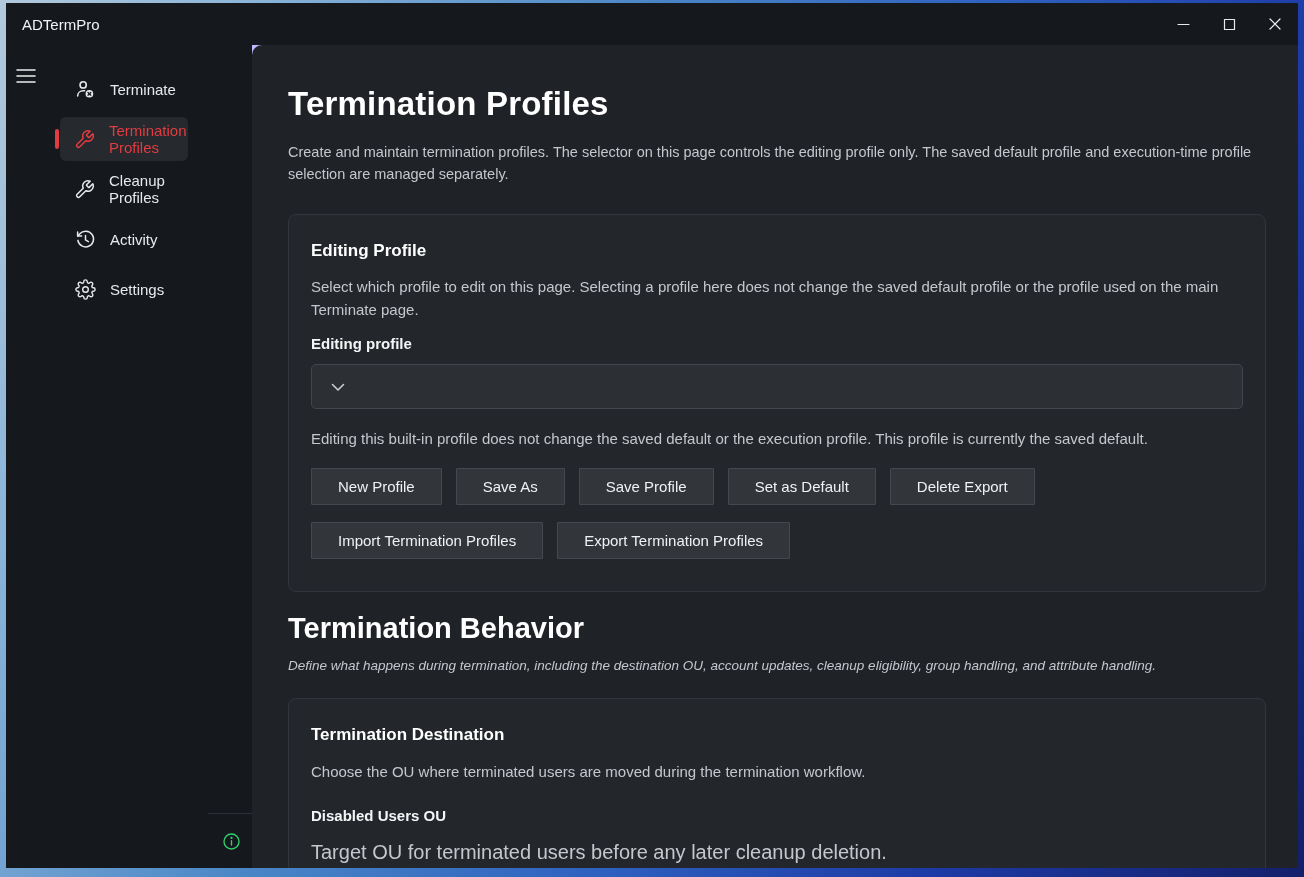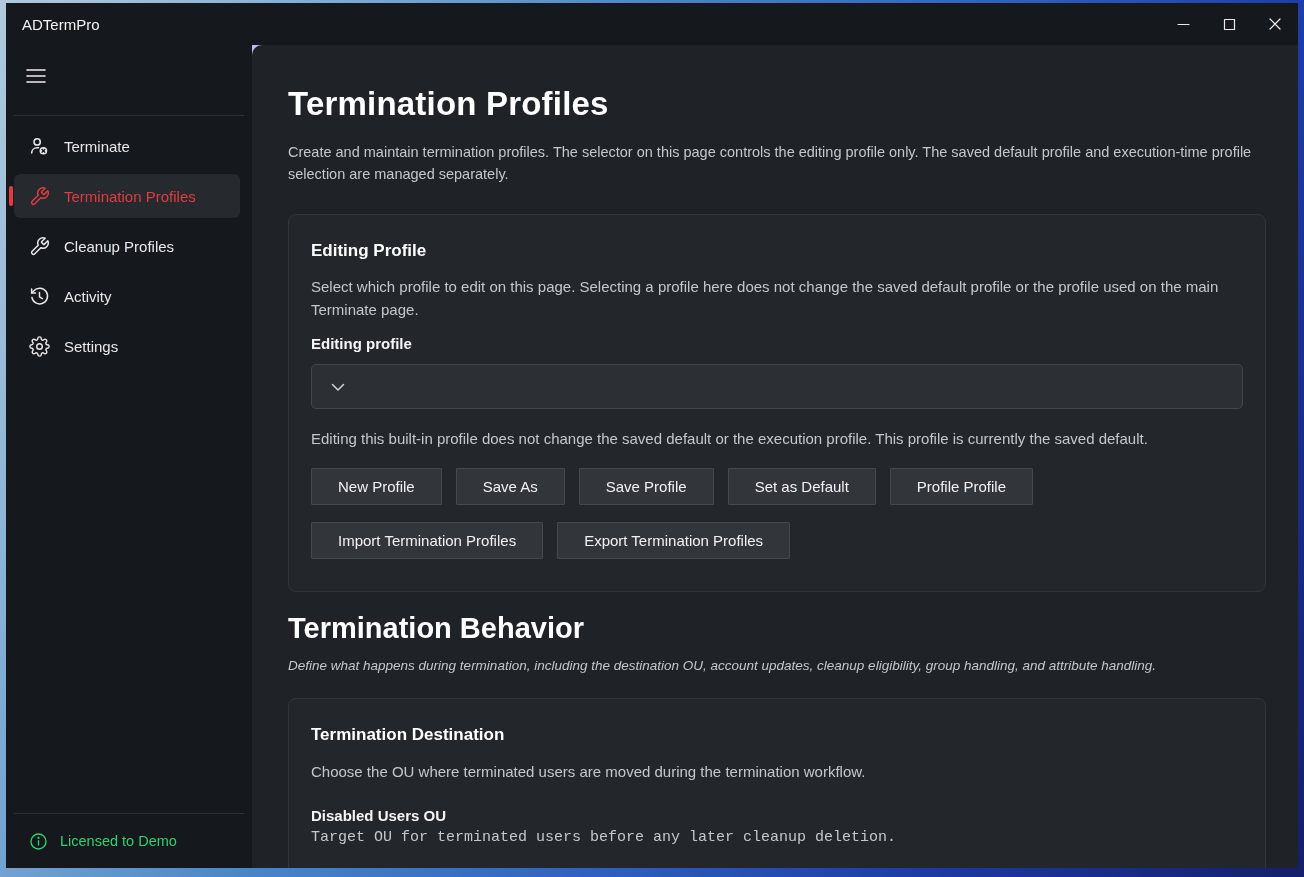--- a/index.html
+++ b/index.html
@@ -17,21 +17,21 @@
   }
   
   .titlebar { height:42px; flex:0 0 42px; display:flex; align-items:center; background:#15181c; }
   .app-title { padding-left:16px; font-size:15px; color:#f2f3f4; }
   .win-controls { margin-left:auto; display:flex; height:100%; }
   .win-btn { width:46px; height:100%; display:flex; align-items:center; justify-content:center; cursor:default; }
   .win-btn svg { display:block; }
   
   .app-body { flex:1; display:flex; overflow:hidden; }
   
-  .sidebar { width:246px; flex:0 0 246px; display:flex; flex-direction:column; background:#15181c; padding-top:14px; }
+  .sidebar { width:246px; flex:0 0 246px; display:flex; flex-direction:row; background:#15181c; padding-top:14px; }
   .hamburger { width:40px; height:34px; margin:2px 0 20px 10px; display:flex; align-items:center; justify-content:center; border-radius:5px; }
   .sidebar-sep { border:none; border-top:1px solid #2c3036; margin:0 8px; }
   .nav { list-style:none; padding:8px 12px 0 8px; }
   .nav-item {
     position:relative; display:flex; align-items:center;
     height:44px; margin-bottom:6px; padding-left:14px;
     border-radius:6px; color:#e7e9eb; font-size:15px; cursor:default;
   }
   .nav-item .nav-icon { width:22px; height:22px; margin-right:14px; display:flex; align-items:center; justify-content:center; }
   .nav-item.active { background:#26292e; color:#e13c41; }
@@ -67,21 +67,21 @@
   .btn {
     background:#32363b; border:1px solid #45494f; border-radius:1px;
     color:#f0f1f3; font-size:15px; font-family:inherit;
     padding:9px 26px; cursor:default; white-space:nowrap;
   }
   .section-title { margin-top:20px; font-size:29px; font-weight:700; color:#ffffff; }
   .section-subtitle { margin-top:11px; font-size:13.5px; line-height:1.5; color:#c4c8cd;font-style:italic; }
   .card.second { margin-top:22px; }
   .card.second .card-desc { margin-top:15px; }
   .card.second .field-label { margin-top:24px; }
-  .field-desc { margin-top:3px; font-size:15px; line-height:1.5; color:#c4c8cd;font-family:Liberation Mono, monospace; }
+  .field-desc { margin-top:13px; font-size:20px; line-height:1.5; color:#c4c8cd; }
   svg { stroke-linecap:round; stroke-linejoin:round; }
 </style>
 </head>
 <body>
 
 <div class="window">
 
   <div class="titlebar">
     <span class="app-title">ADTermPro</span>
     <div class="win-controls">
@@ -209,21 +209,21 @@
           </span>
         </div>
 
         <p class="note">Editing this built-in profile does not change the saved default or the execution profile. This profile is currently the saved default.</p>
 
         <div class="btn-row">
           <button class="btn">New Profile</button>
           <button class="btn">Save As</button>
           <button class="btn">Save Profile</button>
           <button class="btn">Set as Default</button>
-          <button class="btn">Profile Profile</button>
+          <button class="btn">Delete Export</button>
         </div>
         <div class="btn-row">
           <button class="btn">Import Termination Profiles</button>
           <button class="btn">Export Termination Profiles</button>
         </div>
       </section>
 
       <h2 class="section-title">Termination Behavior</h2>
       <p class="section-subtitle">Define what happens during termination, including the destination OU, account updates, cleanup eligibility, group handling, and attribute handling.</p>
 

